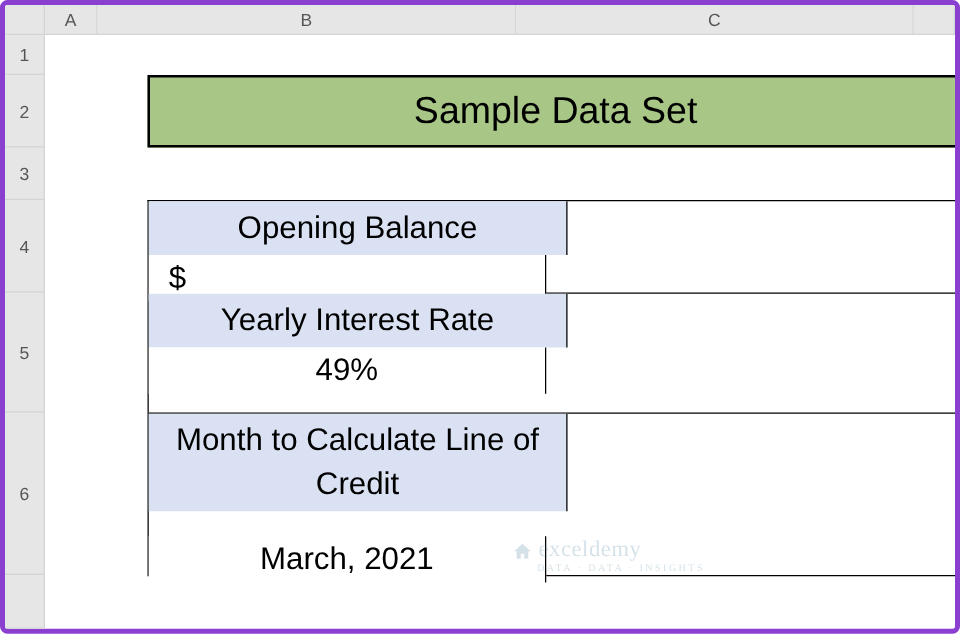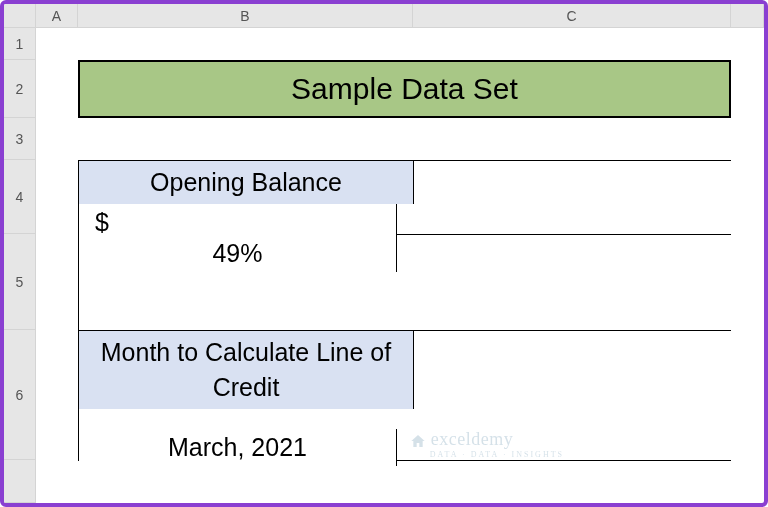--- a/index.html
+++ b/index.html
@@ -64,20 +64,21 @@
     .row-2 { height: 58px; }
     .row-3 { height: 42px; }
     .row-4 { height: 74px; }
     .row-5 { height: 96px; }
     .row-6 { height: 130px; }
     .row-pad { flex: 1; }
     
     .cells {
       position: relative;
       flex: 1;
+      margin-left: 40px;
     }
     
     .title-cell {
       position: absolute;
       left: 42px;
       top: 32px;
       width: 653px;
       height: 58px;
       background: #a8c786;
       border: 2px solid #000;
@@ -183,20 +184,21 @@
       <div class="title-cell">Sample Data Set</div>
 
       <div class="data-table">
         <div class="dt-row dt-r1">
           <div class="dt-label">Opening Balance</div>
           <div class="dt-value currency">
             <span>$</span>
           </div>
         </div>
         <div class="dt-row dt-r2">
+          <div class="dt-label">Yearly Interest Rate</div>
           <div class="dt-value">49%</div>
         </div>
         <div class="dt-row dt-r3">
           <div class="dt-label">Month to Calculate Line of Credit</div>
           <div class="dt-value">March, 2021</div>
         </div>
       </div>
 
       <div class="watermark">
         <div class="wm-title">

